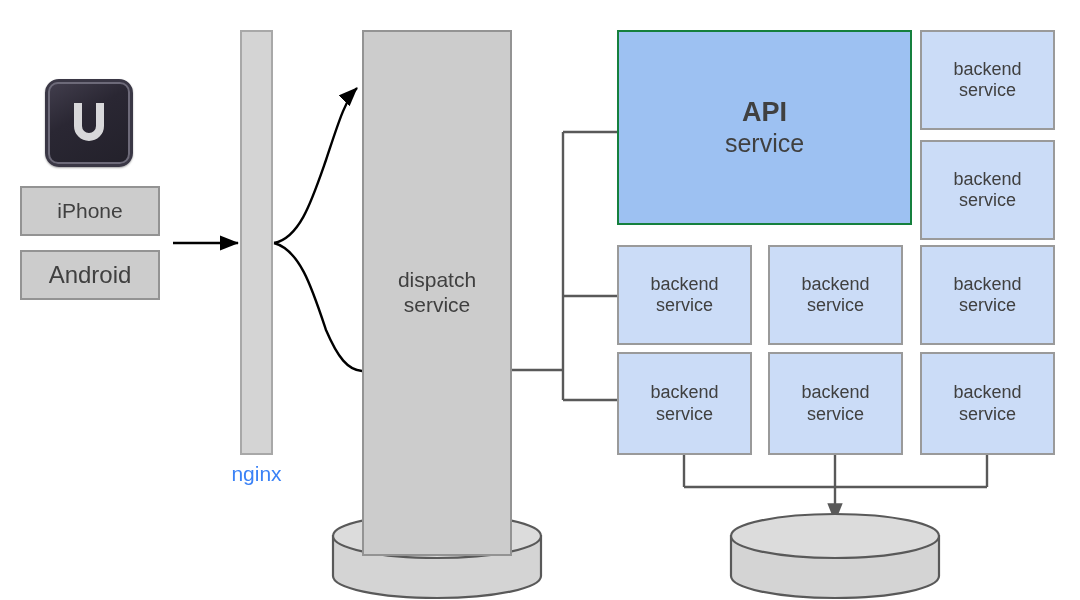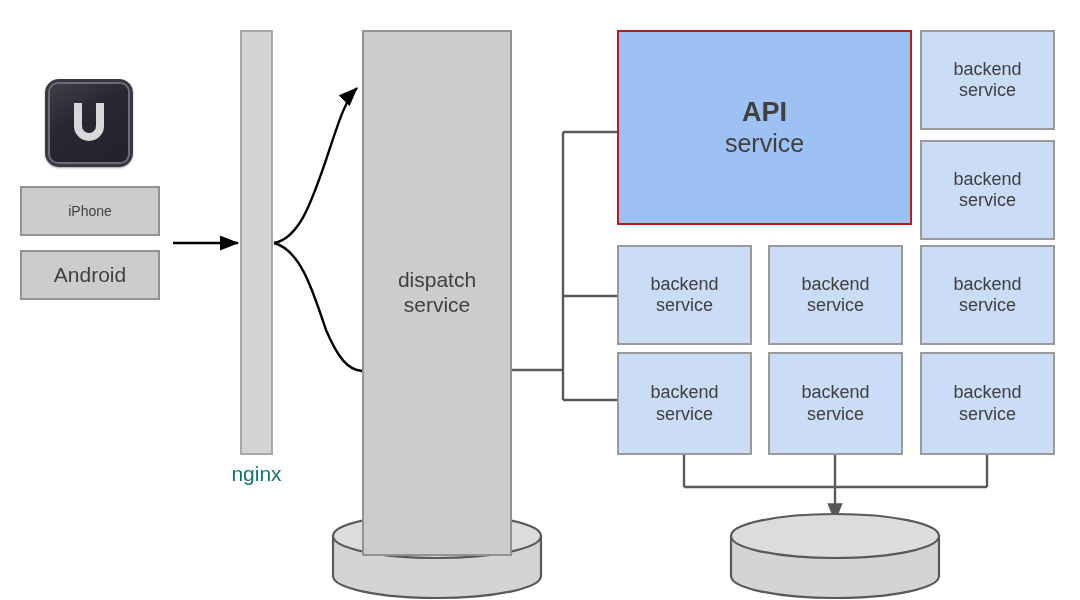--- a/index.html
+++ b/index.html
@@ -39,30 +39,30 @@
   .node-gray {
     background: #cccccc;
     border: 2px solid #939393;
   }
   .node-col {
     background: #d4d4d4;
     border: 2px solid #a8a8a8;
   }
   .node-api {
     background: #9dc1f2;
-    border: 2px solid #b91c1c;
+    border: 2px solid #15803d;
     align-items: center;
   }
   .node-backend {
     background: #cbdcf7;
     border: 2px solid #9a9a9a;
   }
   .label-plain {
     position: absolute;
-    color: #0f766e;
+    color: #3b82f6;
     text-align: center;
   }
   .stacked span {
     display: block;
   }
   .uber-logo {
     position: absolute;
     box-sizing: border-box;
     border-radius: 14px;
     background: linear-gradient(155deg, #5b5a68 0%, #332f3d 18%, #2b2833 55%, #211f29 100%);
@@ -137,25 +137,25 @@
   </svg>
 
   <div class="uber-logo" style="left:45px; top:79px; width:88px; height:88px;">
     <div class="inner">
       <svg width="52" height="52" viewBox="0 0 52 52">
         <path d="M11 6 L11 29 A15 15 0 0 0 41 29 L41 6 L33 6 L33 29 A7 7 0 0 1 19 29 L19 6 Z" fill="#d8d8da"></path>
       </svg>
     </div>
   </div>
 
-  <div class="node node-gray" style="left:20px; top:186px; width:140px; height:50px; font-size:14px;">
+  <div class="node node-gray" style="left:20px; top:186px; width:140px; height:50px; font-size:21px;">
     <span>iPhone</span>
   </div>
 
-  <div class="node node-gray" style="left:20px; top:250px; width:140px; height:50px; font-size:21px;">
+  <div class="node node-gray" style="left:20px; top:250px; width:140px; height:50px; font-size:24px;">
     <span>Android</span>
   </div>
 
   <div class="node node-col" style="left:240px; top:30px; width:33px; height:425px;"></div>
   <div class="label-plain" style="left:200px; top:462px; width:113px; font-size:21px;">nginx</div>
 
   <div class="node node-gray stacked" style="left:362px; top:30px; width:150px; height:526px; font-size:21px;">
     <div>
       <span>dispatch</span>
       <span>service</span>

